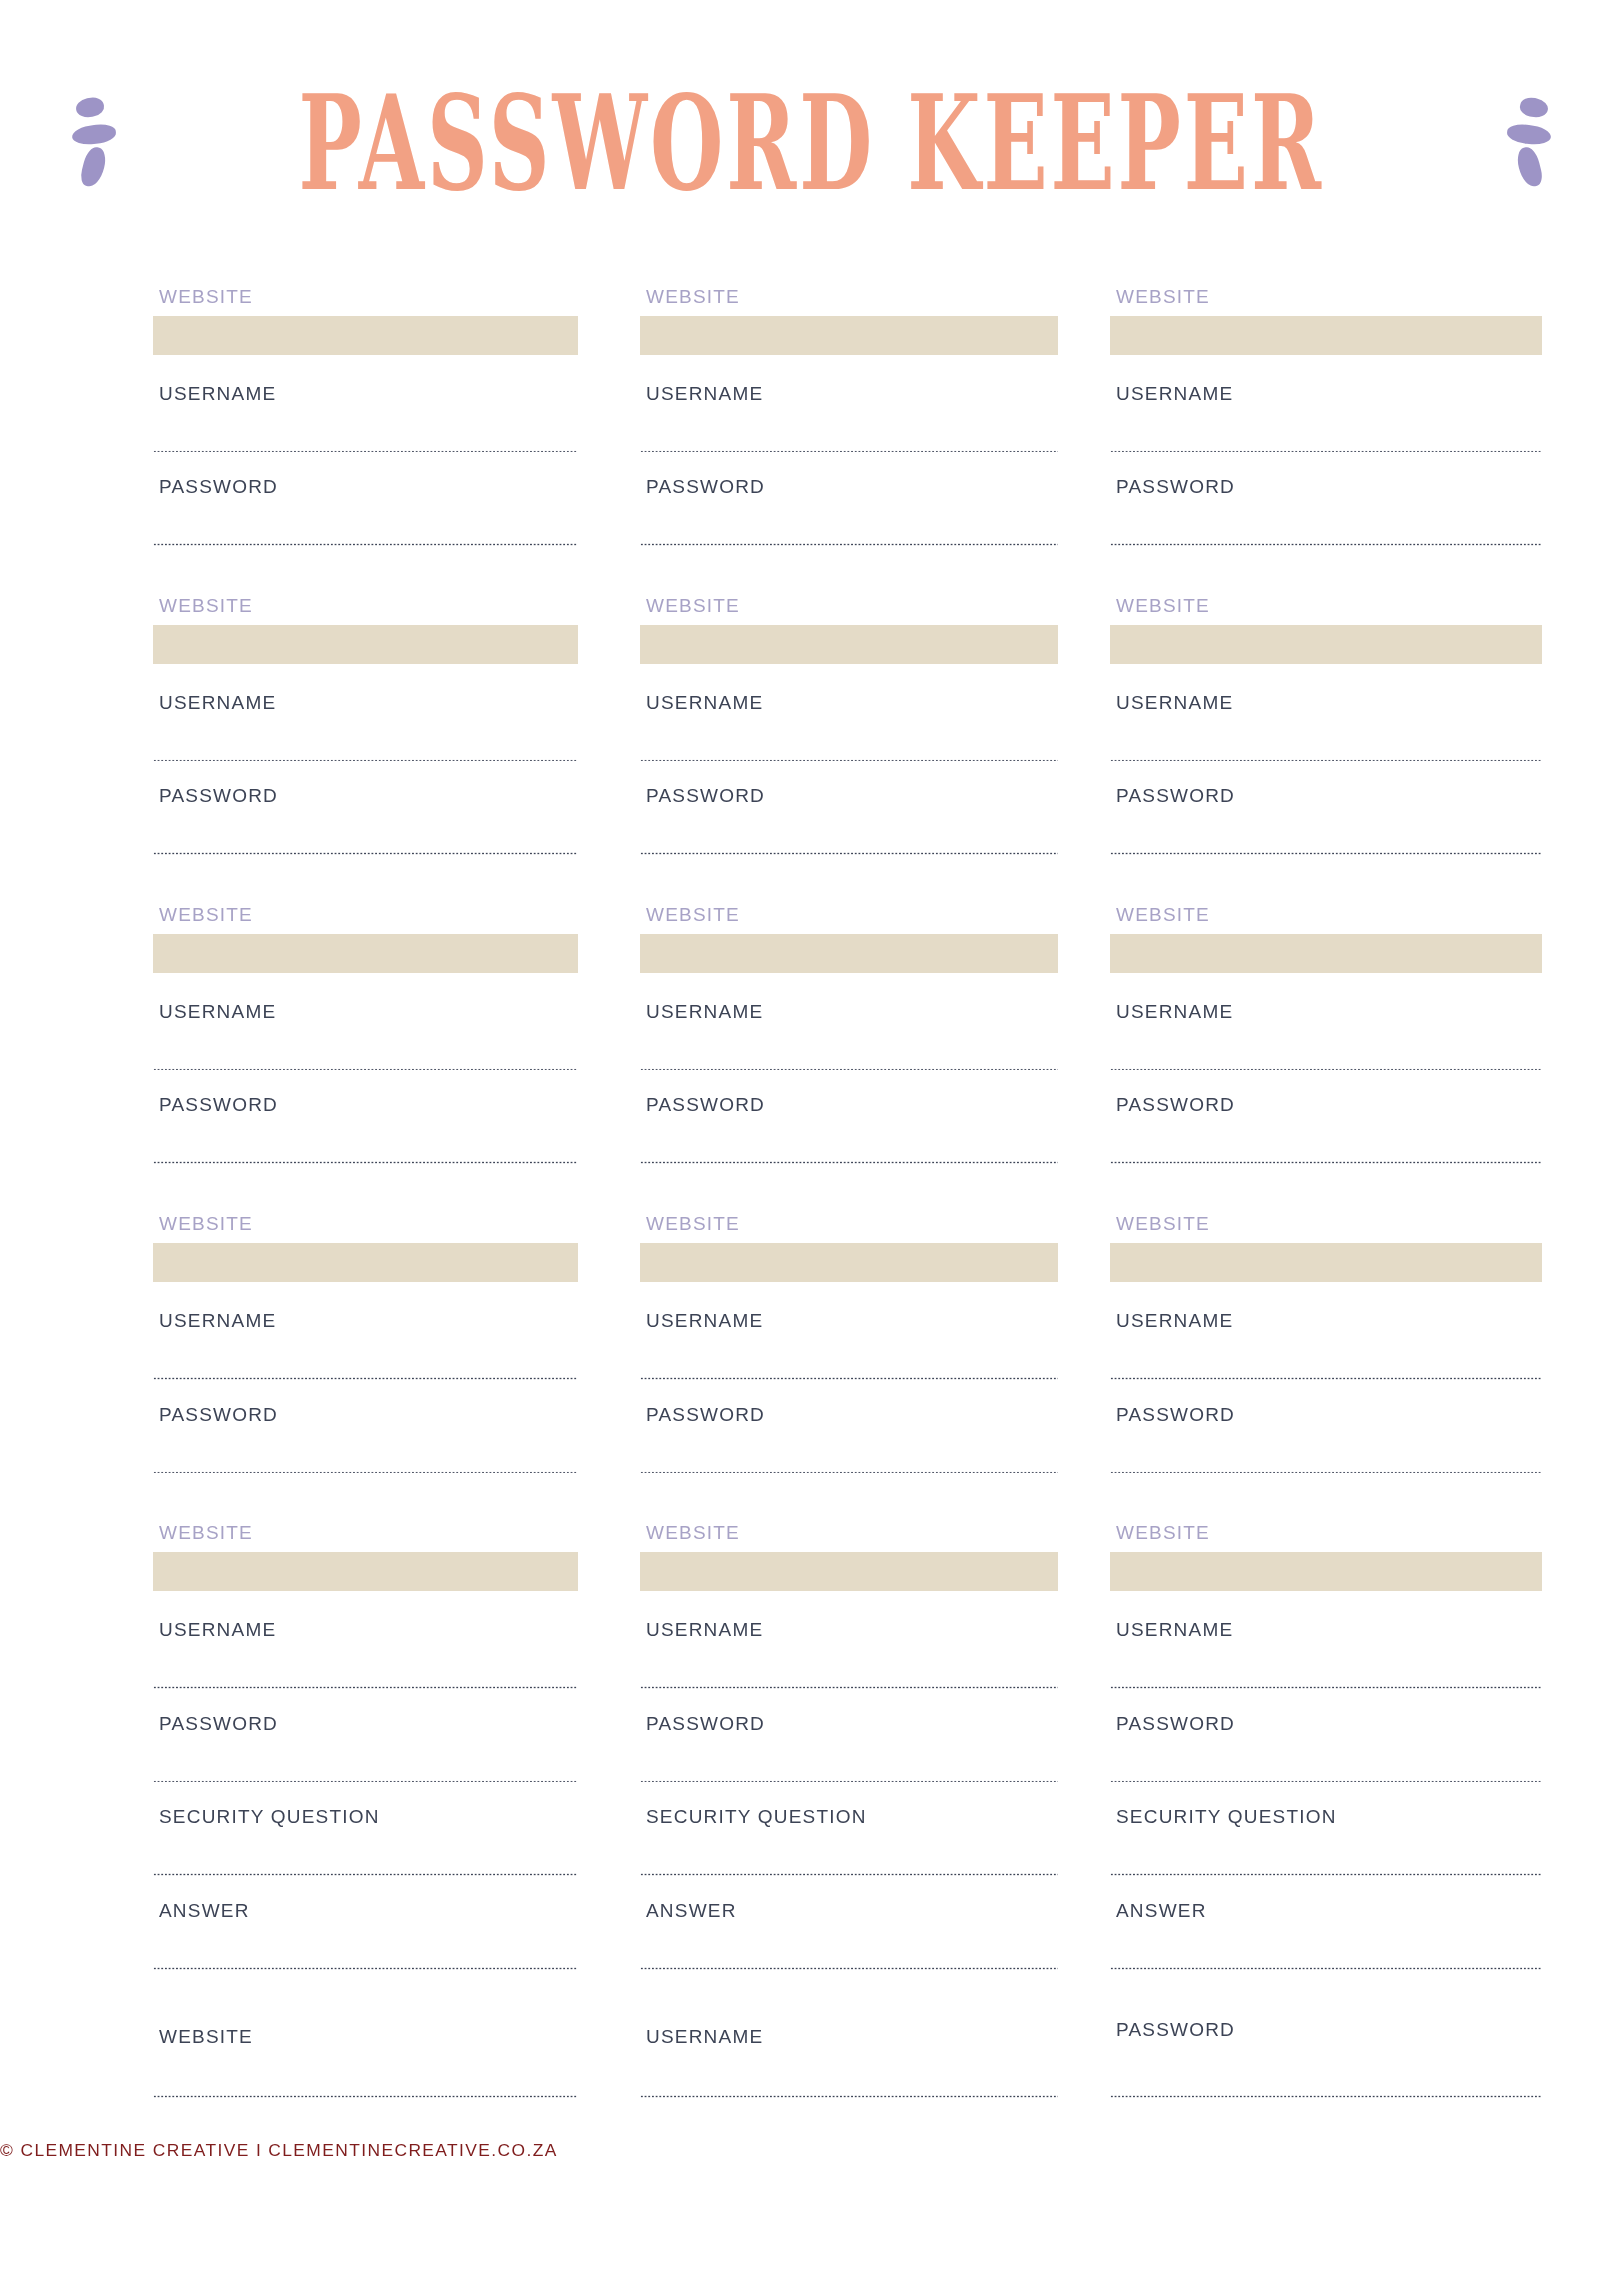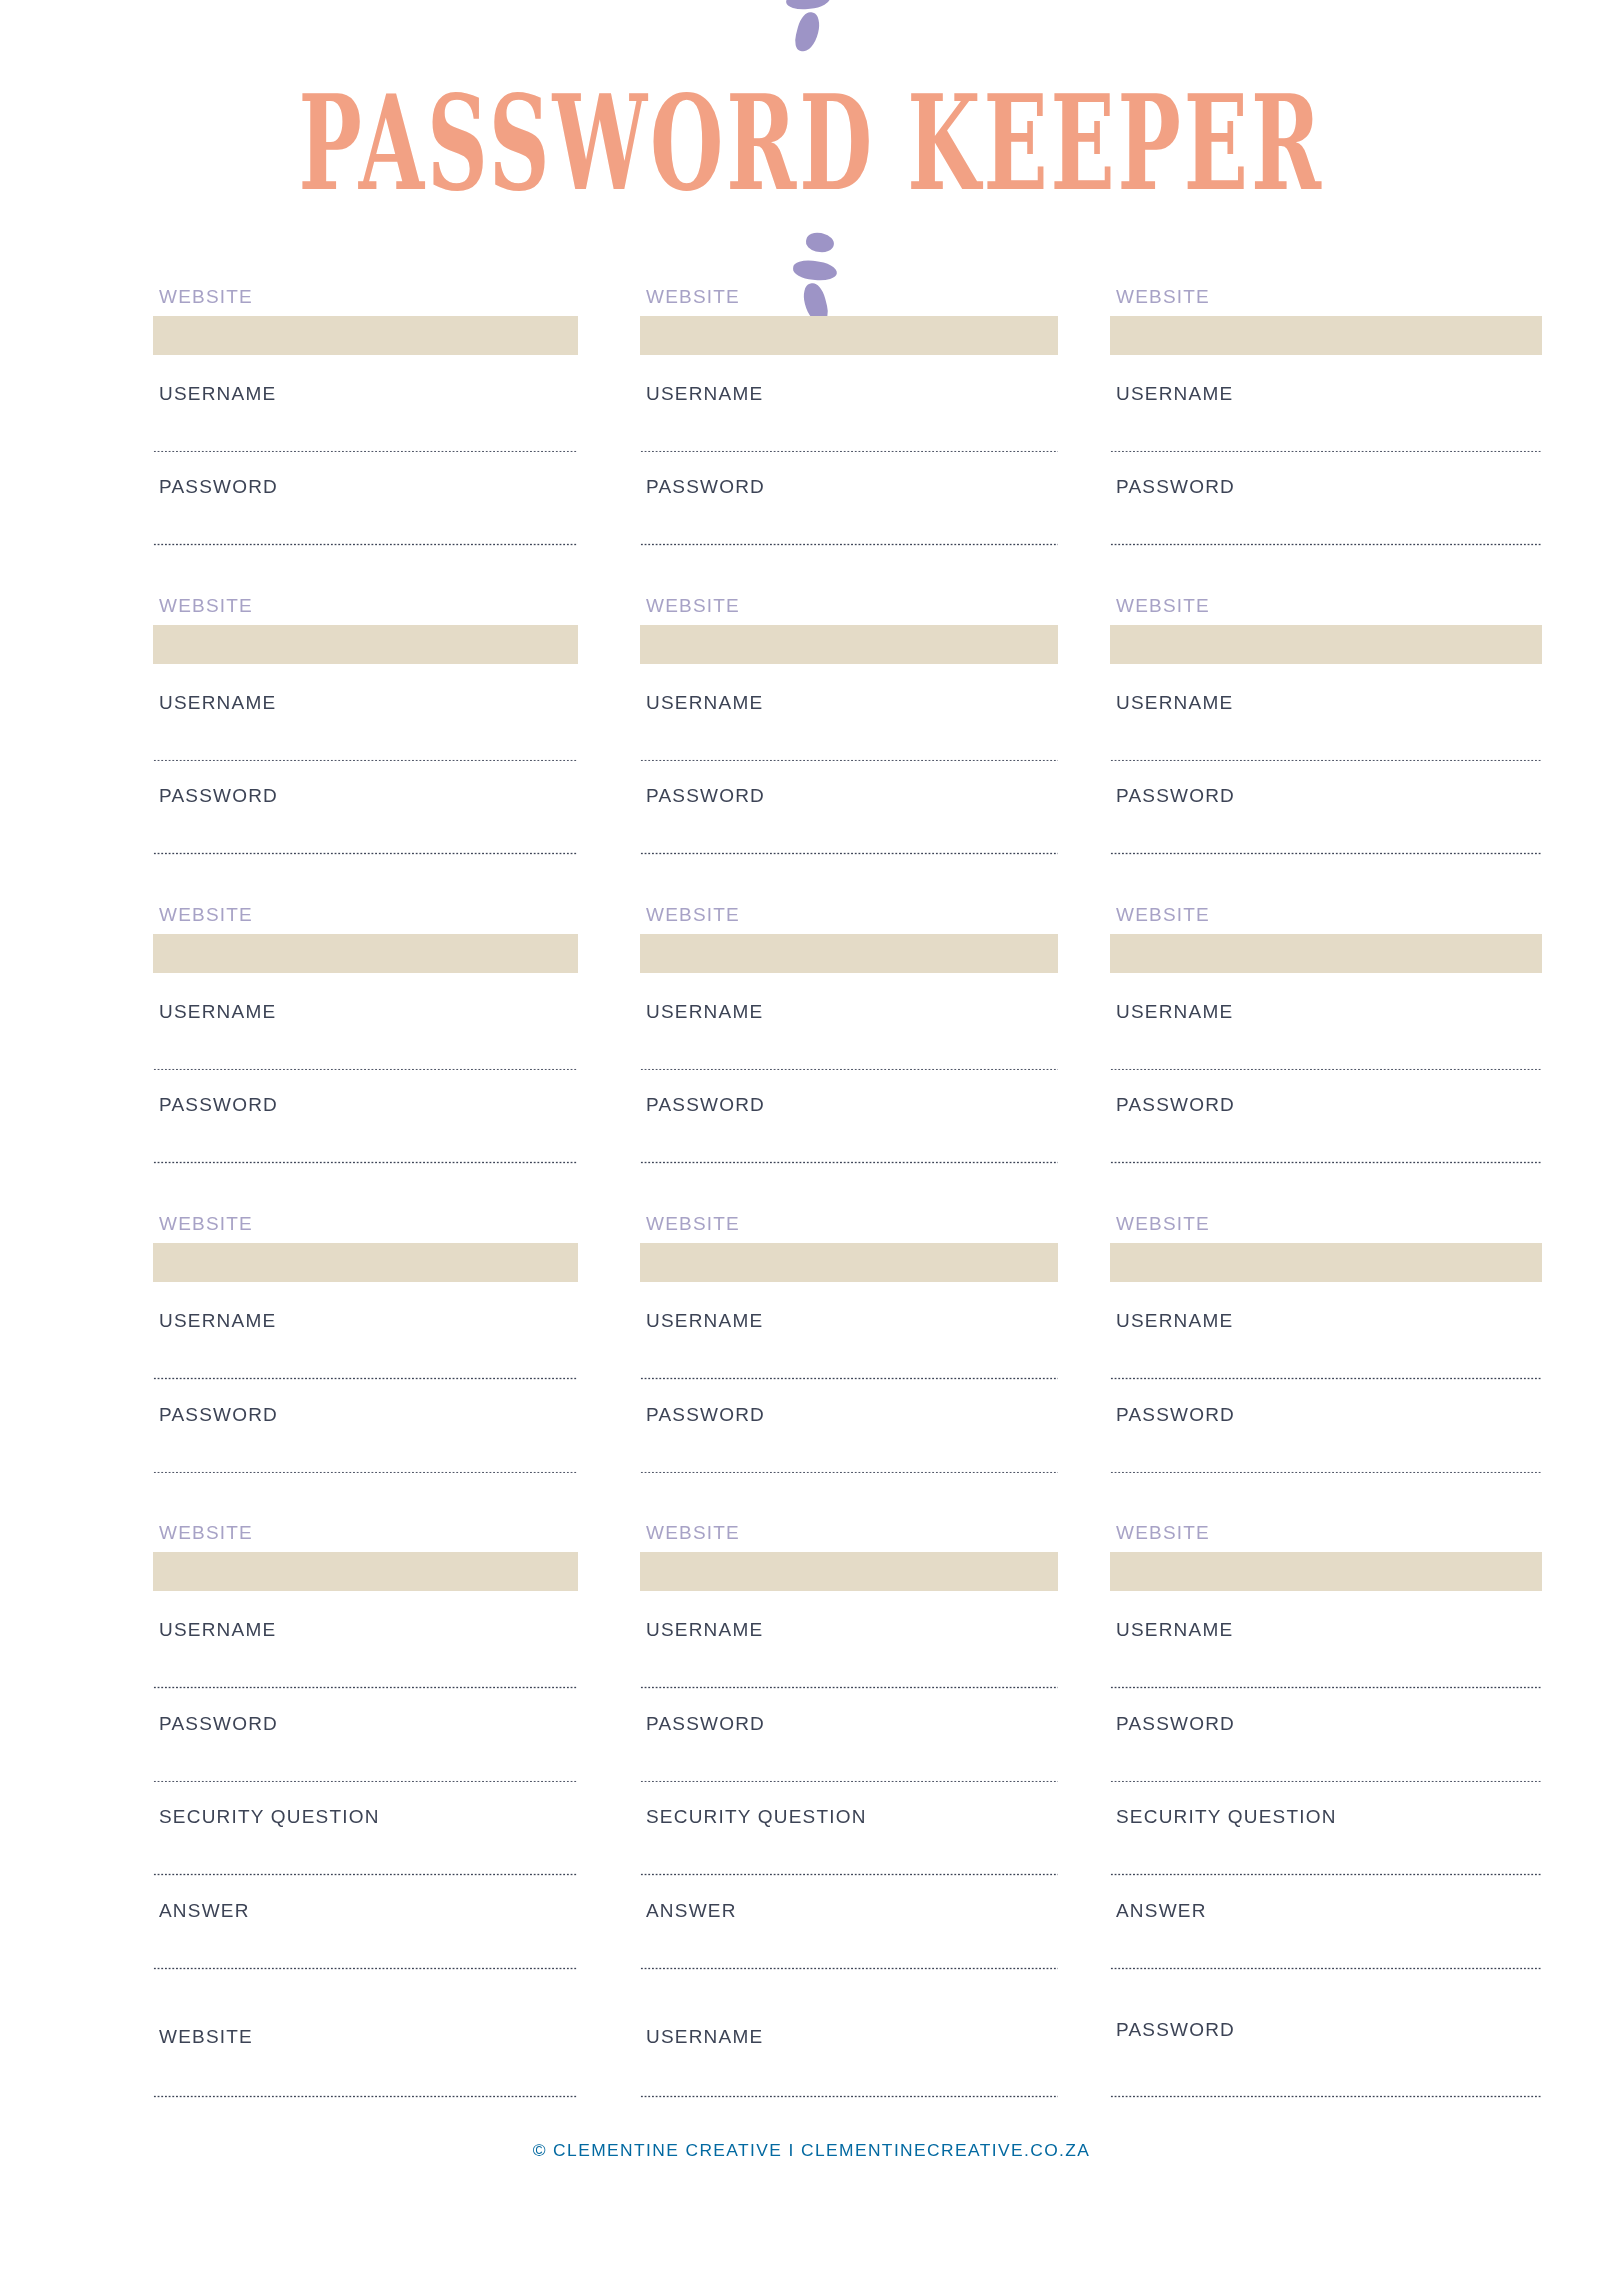--- a/index.html
+++ b/index.html
@@ -18,21 +18,20 @@
 
   
   .header {
     width:100%;
     height:248px;
     display:flex;
     align-items:center;
     justify-content:center;
     gap:31px;
     padding-top:37px;
-    flex-direction:column;
   }
 
   .page-title {
     font-family:"DejaVu Serif", serif;
     font-weight:bold;
     font-size:108px;
     line-height:1;
     color:#F2A184;
     letter-spacing:3.7px;
     transform:scaleX(0.78) scaleY(1.22);
@@ -151,24 +150,23 @@
   .s-tail-ln  { height:49px; }
   .s-tail-hi  { height:50px; }   
   .s-tail-hi-ln { height:56px; }
 
   
   .footer {
     position:absolute;
     left:0;
     top:2140px;
     width:100%;
-    text-align:center;
     font-size:17.4px;
     letter-spacing:1.4px;
-    color:#0369a1;
+    color:#7f1d1d;
   }
 </style>
 </head>
 <body>
 
 <div class="header">
 
   <span class="ornament left">
     <span class="petal p1"></span>
     <span class="petal p2"></span>

